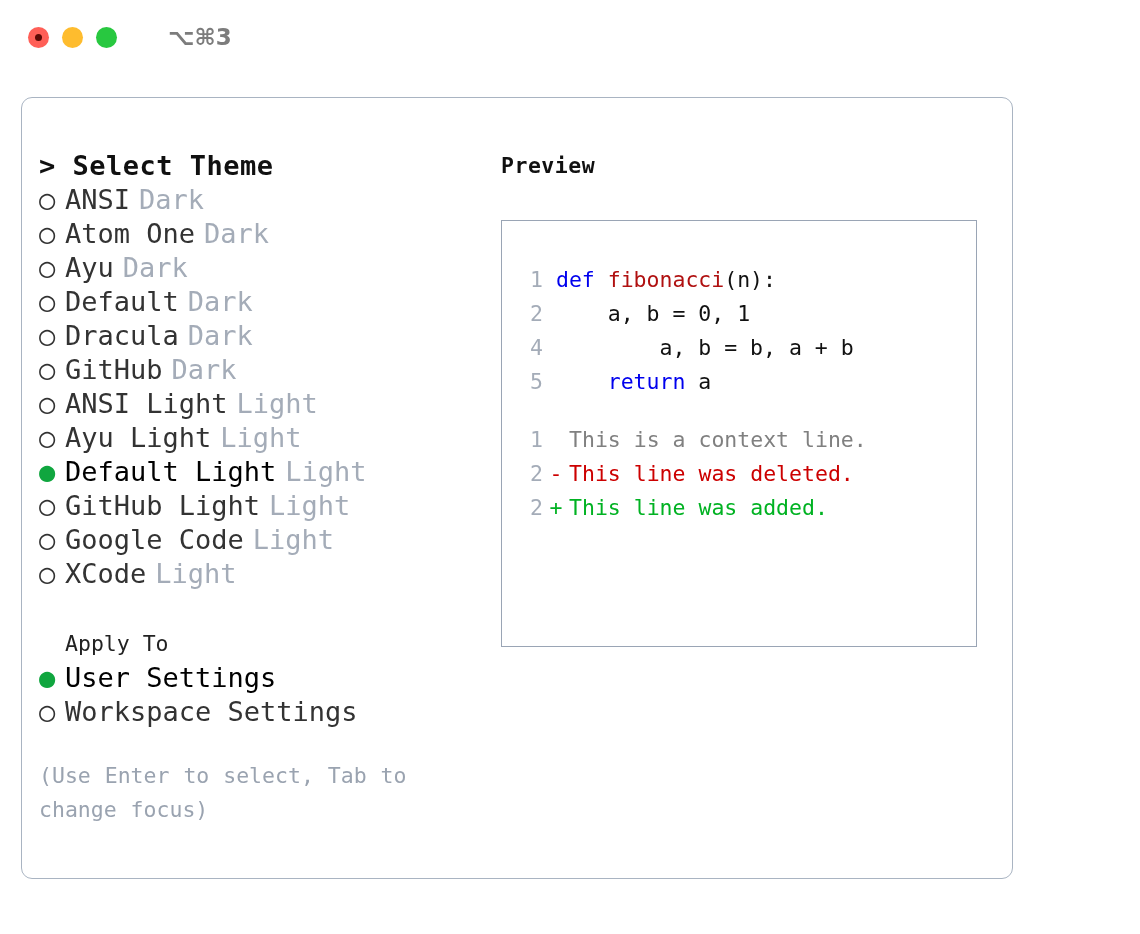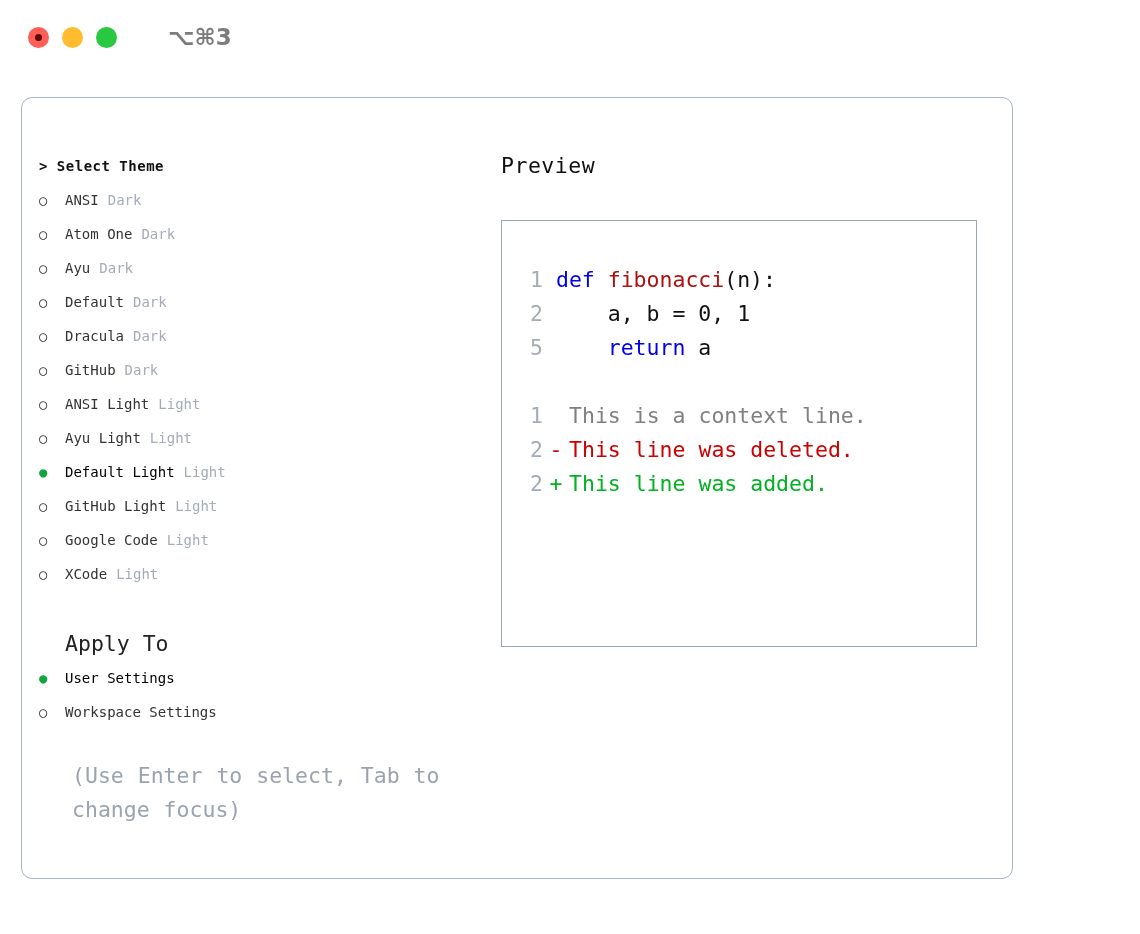--- a/index.html
+++ b/index.html
@@ -91,21 +91,21 @@
   
   .left-col {
     position: absolute;
     left: 17px;
     top: 51px;
     width: 450px;
   }
   .list-line {
     height: 34px;
     line-height: 34px;
-    font-size: 14px;
+    font-size: 27px;
     white-space: nowrap;
     color: #333333;
   }
   .list-header {
     font-weight: bold;
     color: #101010;
     letter-spacing: 0.5px;
   }
   .marker {
     display: inline-block;
@@ -129,33 +129,32 @@
     padding-left: 26px;
     white-space: nowrap;
   }
   .hint {
     margin-top: 30px;
     font-size: 21.5px;
     line-height: 34px;
     color: #9aa3b0;
     width: 410px;
     word-spacing: 1px;
-    margin-left: 33px;
   }
 
   
   .right-col {
     position: absolute;
     left: 479px;
     top: 51px;
     width: 490px;
   }
   .preview-title {
     font-size: 21.5px;
-    font-weight: normal;
+    font-weight: bold;
     color: #101010;
     letter-spacing: 0.5px;
     height: 34px;
     line-height: 34px;
   }
   .preview-box {
     margin-top: 37px;
     width: 476px;
     height: 427px;
     border: 1.5px solid #9aa5b5;
@@ -185,21 +184,21 @@
   .kw  { color: #0000ee; }
   .fn  { color: #b01010; }
   .gutter {
     display: inline-block;
     width: 26px;
     text-align: center;
   }
   .diff-ctx { color: #808080; }
   .diff-del { color: #cc0000; }
   .diff-add { color: #00b222; }
-  .diff-block { margin-top: 34px; }
+  .diff-block { margin-top: 24px; }
 </style>
 </head>
 <body>
 
 <div class="window">
 
   <div class="titlebar">
     <div class="lights">
       <div class="light red"></div>
       <div class="light yellow"></div>
@@ -238,20 +237,21 @@
         <div class="hint">(Use Enter to select, Tab to change focus)</div>
       </div>
 
       <div class="right-col">
         <div class="preview-title">Preview</div>
         <div class="preview-box">
           <div class="code-area">
             <div id="code-lines">
                 <div class="code-line"><span class="lineno">1</span><span> </span><span class="kw">def </span><span class="fn">fibonacci</span><span class="code-text">(n):</span></div>
                 <div class="code-line"><span class="lineno">2</span><span> </span><span class="code-text">    a, b = 0, 1</span></div>
+                <div class="code-line"><span class="lineno">4</span><span> </span><span class="code-text">        a, b = b, a + b</span></div>
                 <div class="code-line"><span class="lineno">5</span><span> </span><span class="code-text">    </span><span class="kw">return</span><span class="code-text"> a</span></div>
               </div>
             <div id="diff-lines" class="diff-block">
                 <div class="code-line"><span class="lineno">1</span><span class="gutter diff-ctx"> </span><span class="diff-ctx">This is a context line.</span></div>
                 <div class="code-line"><span class="lineno">2</span><span class="gutter diff-del">-</span><span class="diff-del">This line was deleted.</span></div>
                 <div class="code-line"><span class="lineno">2</span><span class="gutter diff-add">+</span><span class="diff-add">This line was added.</span></div>
               </div>
           </div>
         </div>
       </div>

